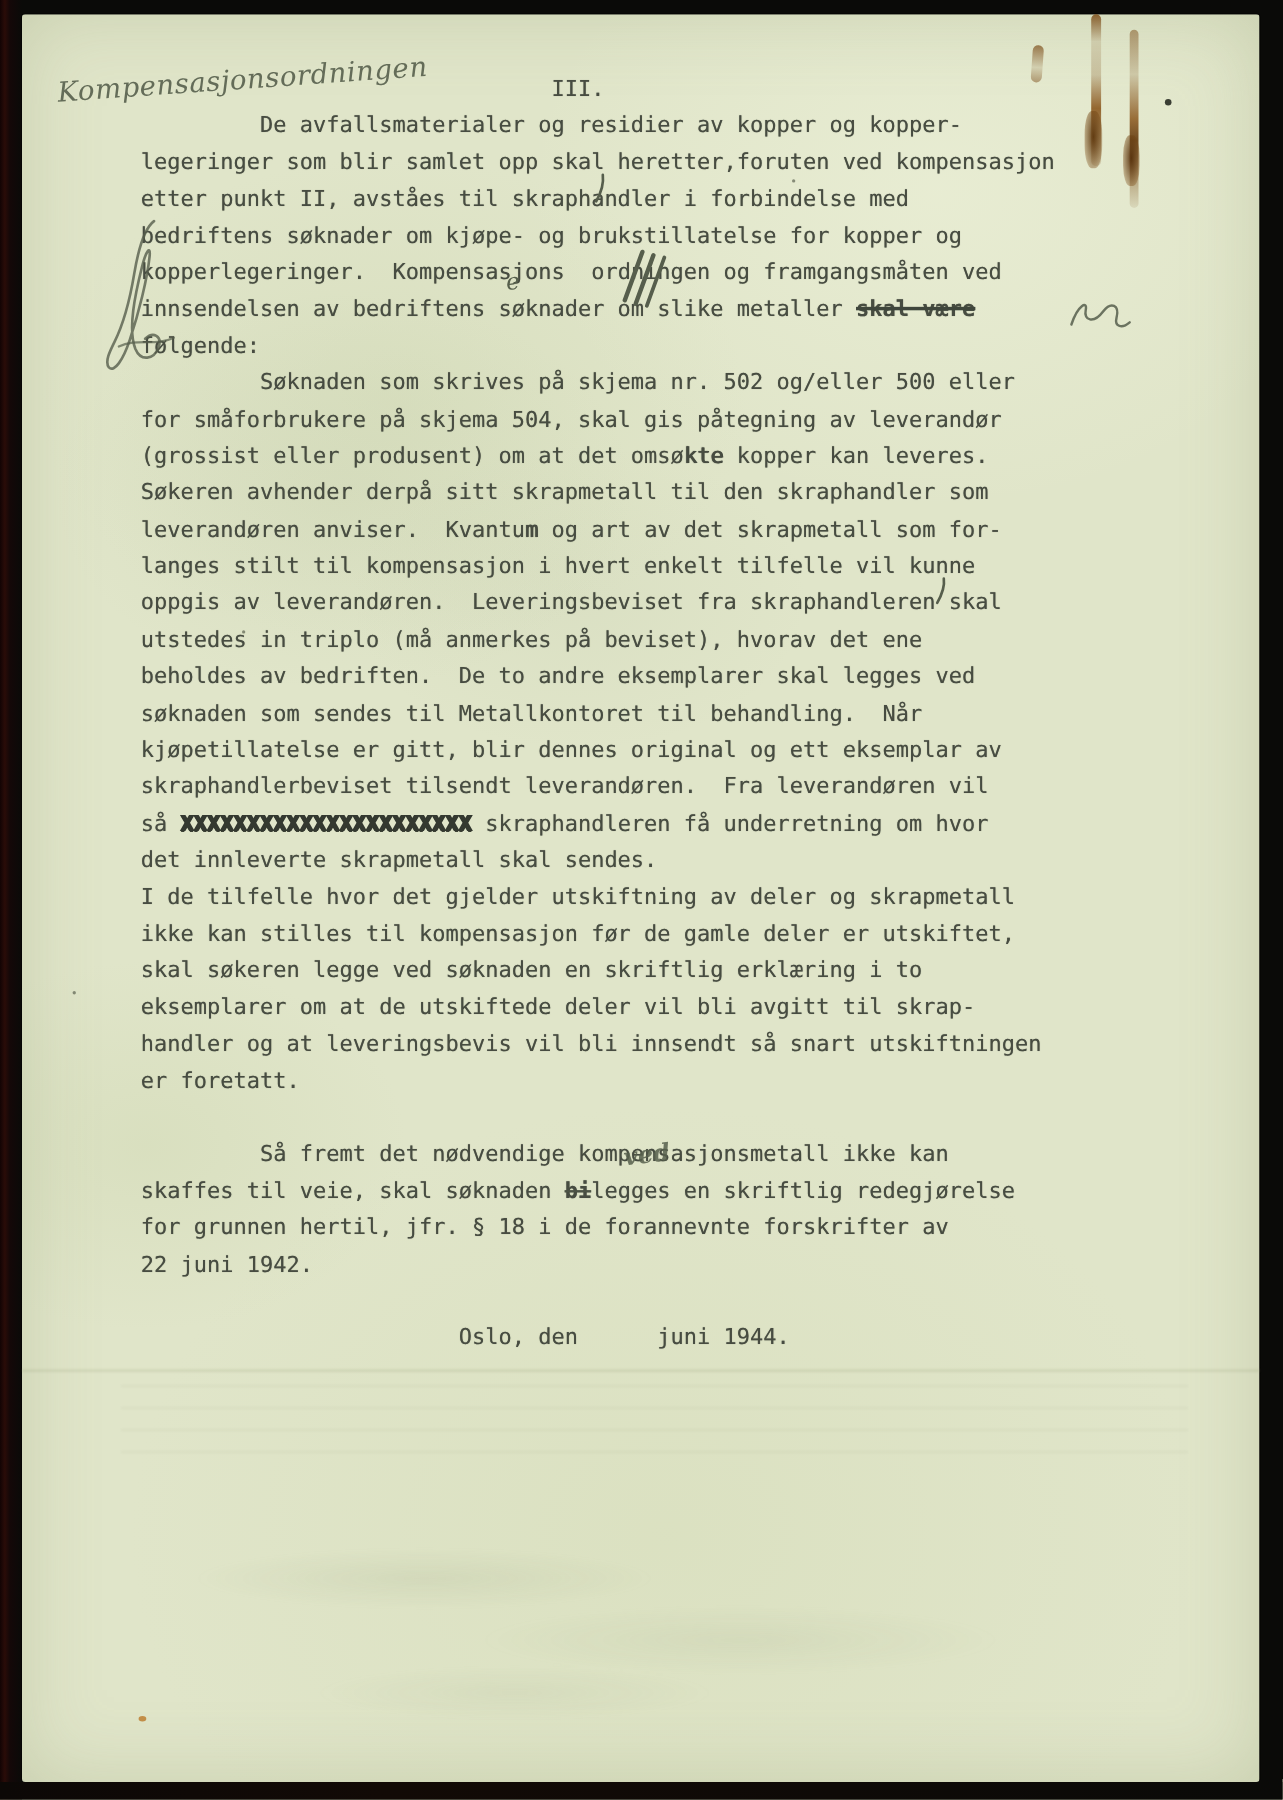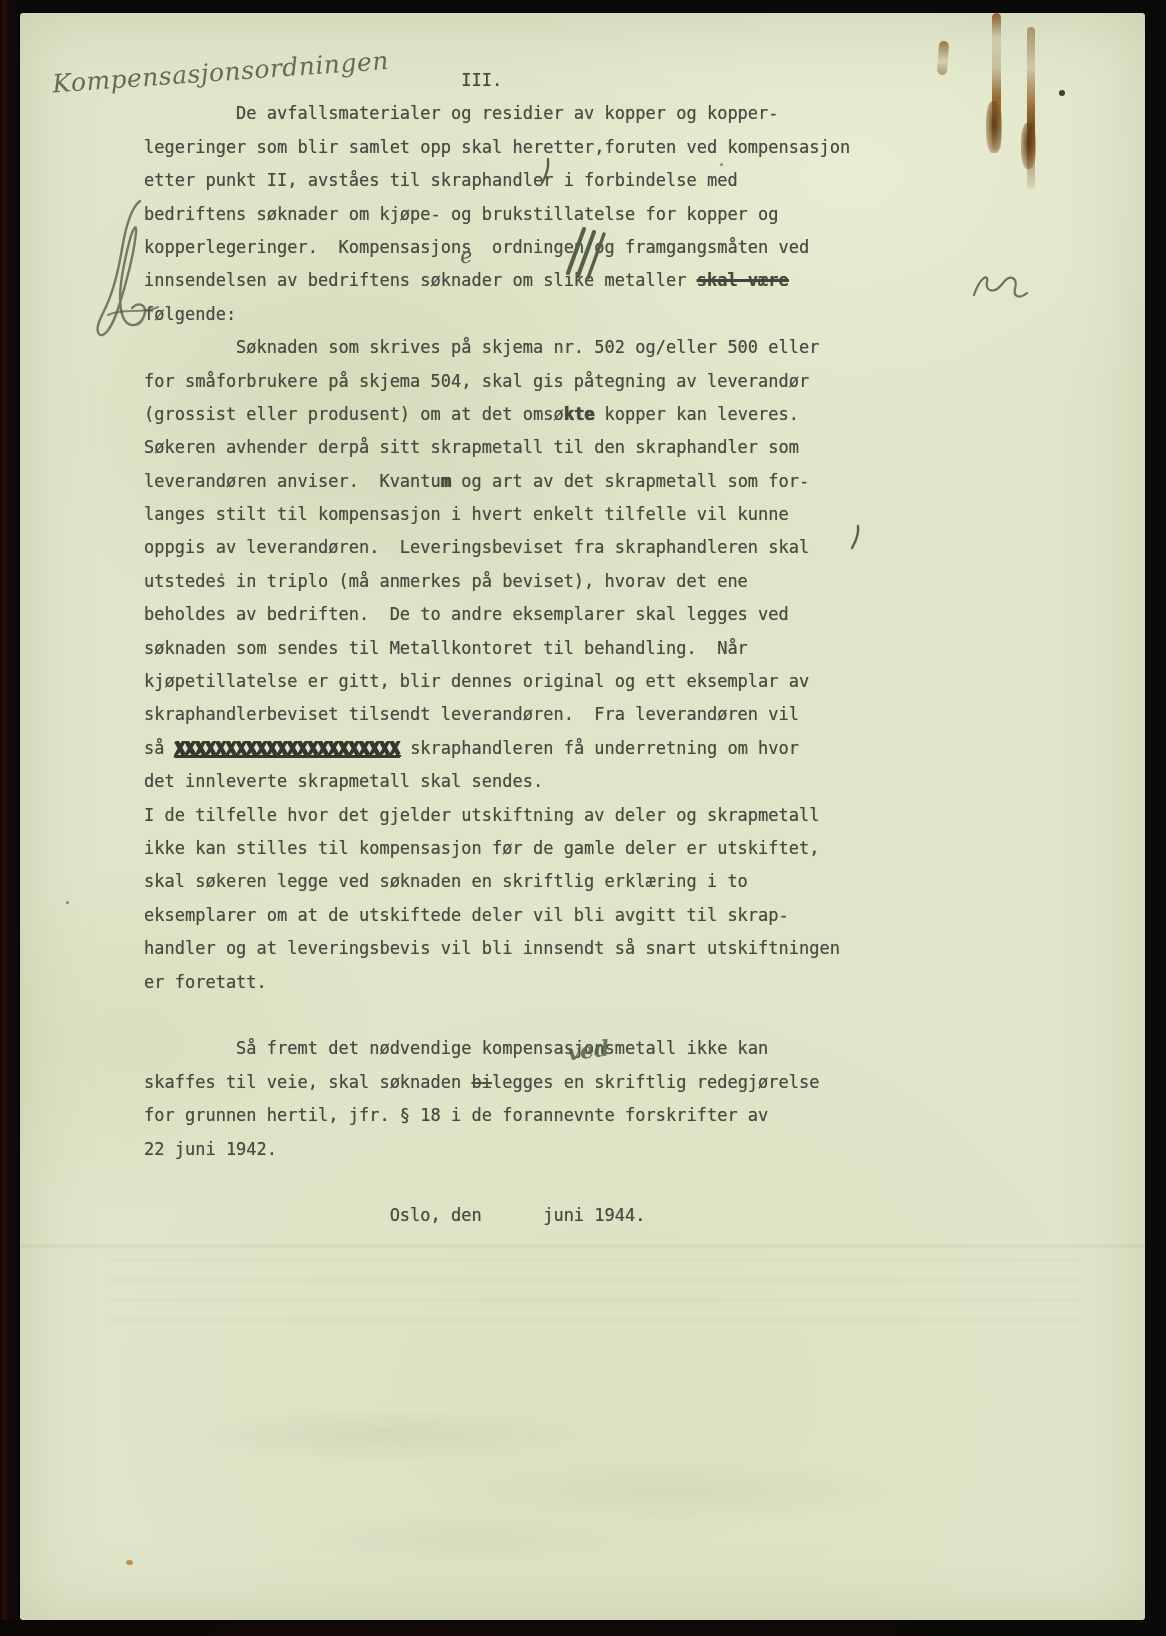--- a/index.html
+++ b/index.html
@@ -25,33 +25,33 @@
       radial-gradient(ellipse 520px 400px at 74% 10%, rgba(238,242,218,0.55), transparent 72%),
       radial-gradient(ellipse 650px 520px at 52% 86%, rgba(208,216,176,0.32), transparent 75%),
       radial-gradient(ellipse 340px 240px at 10% 64%, rgba(200,210,168,0.30), transparent 70%),
       radial-gradient(ellipse 380px 260px at 26% 27%, rgba(150,165,125,0.10), transparent 70%),
       radial-gradient(ellipse 300px 200px at 45% 33%, rgba(150,165,125,0.08), transparent 70%);
     border-radius:3px;
     box-shadow:0 0 0 1px rgba(0,0,0,0.45), inset 0 0 70px rgba(140,152,108,0.28);
   }
   
   .typed{
-    position:absolute;left:124px;top:51px;
-    font-size:17px;line-height:33.4px;letter-spacing:0;
+    position:absolute;left:108px;top:51px;
+    font-size:20px;line-height:33.4px;letter-spacing:0;
     color:#474c41;white-space:pre;
     text-shadow:0 0 0.7px rgba(62,68,56,0.6);
   }
   .typed .line{height:33.4px;}
   .strike{text-decoration:line-through;text-decoration-thickness:2.5px;text-decoration-color:#3f463c;font-weight:bold;}
-  .hand-strike{text-decoration:line-through;text-decoration-thickness:2px;text-decoration-color:#4c5345;}
-  .overtype{font-weight:bold;text-shadow:0.8px 0 0 currentColor,0 0 1px rgba(40,44,36,0.8);}
+  .hand-strike{text-decoration:line-through;text-decoration-thickness:2px;text-decoration-color:#4c5345;font-weight:bold;}
+  .overtype{font-weight:normal;text-shadow:0.8px 0 0 currentColor,0 0 1px rgba(40,44,36,0.8);}
   .xblock{
     font-weight:bold;color:#343930;
     text-shadow:1.2px 0 0 currentColor,-1px 0.5px 0 currentColor,0 1px 0 rgba(40,44,34,0.9);
-    text-decoration:underline;text-decoration-thickness:2px;
+    text-decoration-thickness:2px;
   }
   .slashspot{position:relative;}
   
   .hw{font-family:"DejaVu Serif", serif;font-style:italic;color:#57604d;}
   .hw-title{
     position:absolute;left:32px;top:46px;width:300px;
     font-size:25px;letter-spacing:0.5px;transform:rotate(-4deg);
     opacity:0.9;
   }
   .hw-e{position:absolute;left:440px;top:231px;font-size:21px;transform:rotate(-6deg);}

